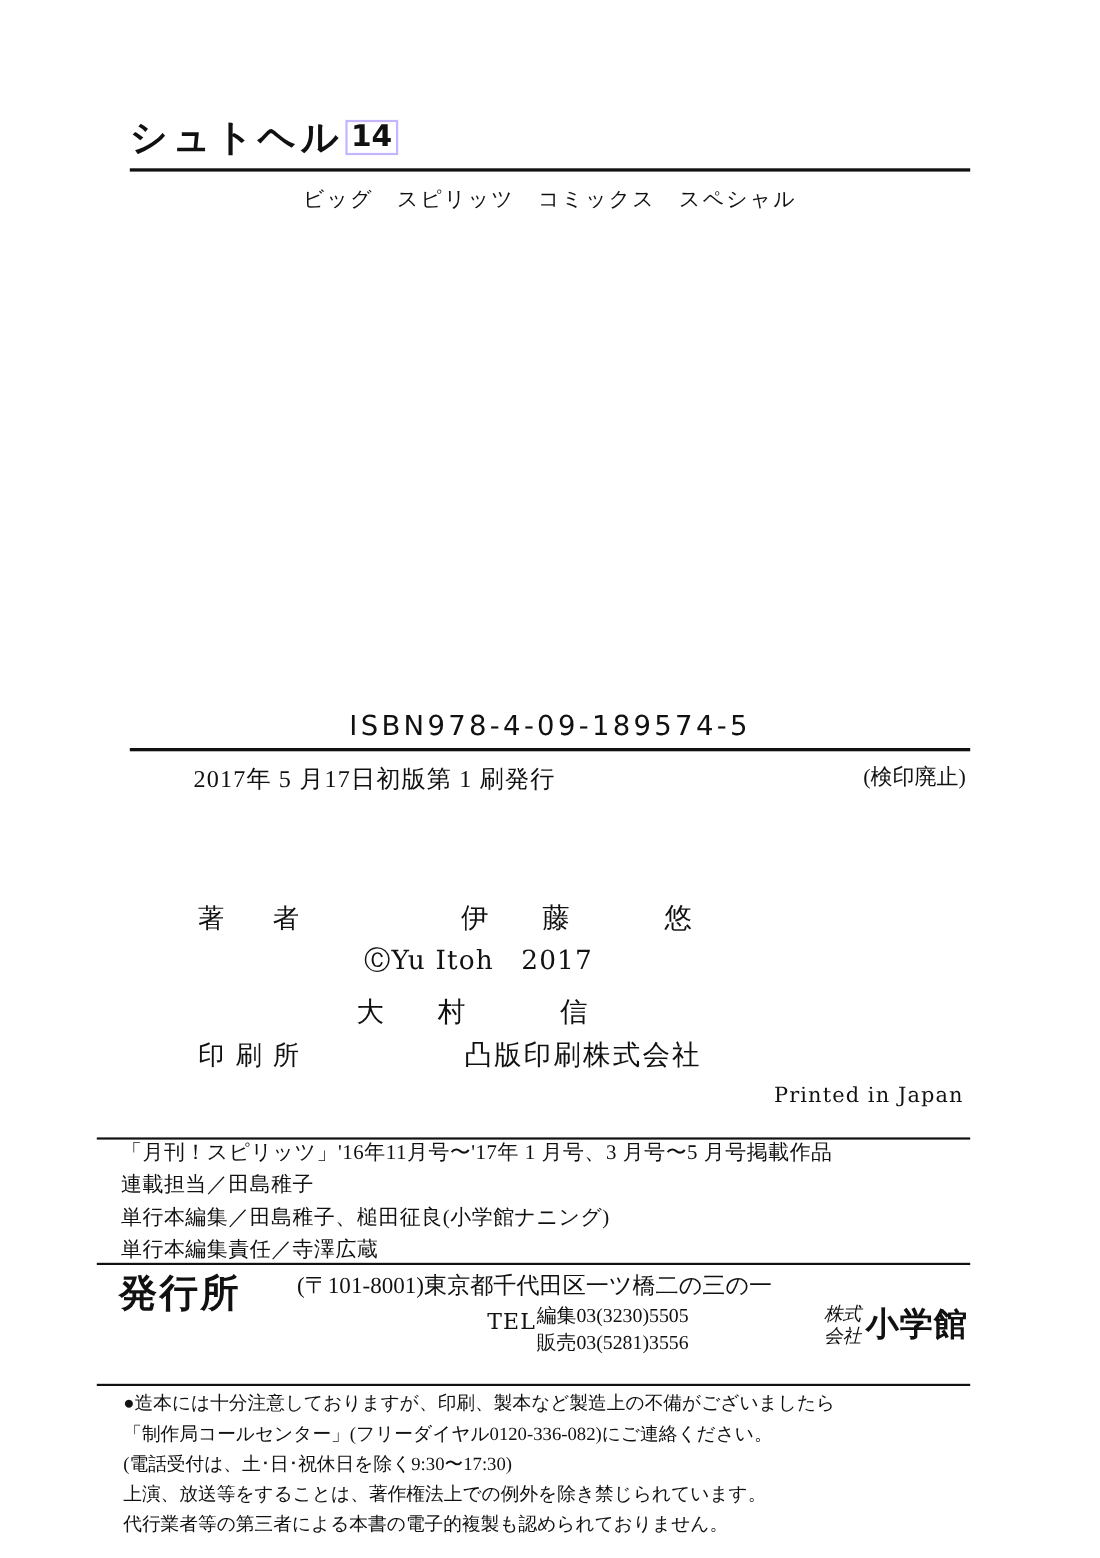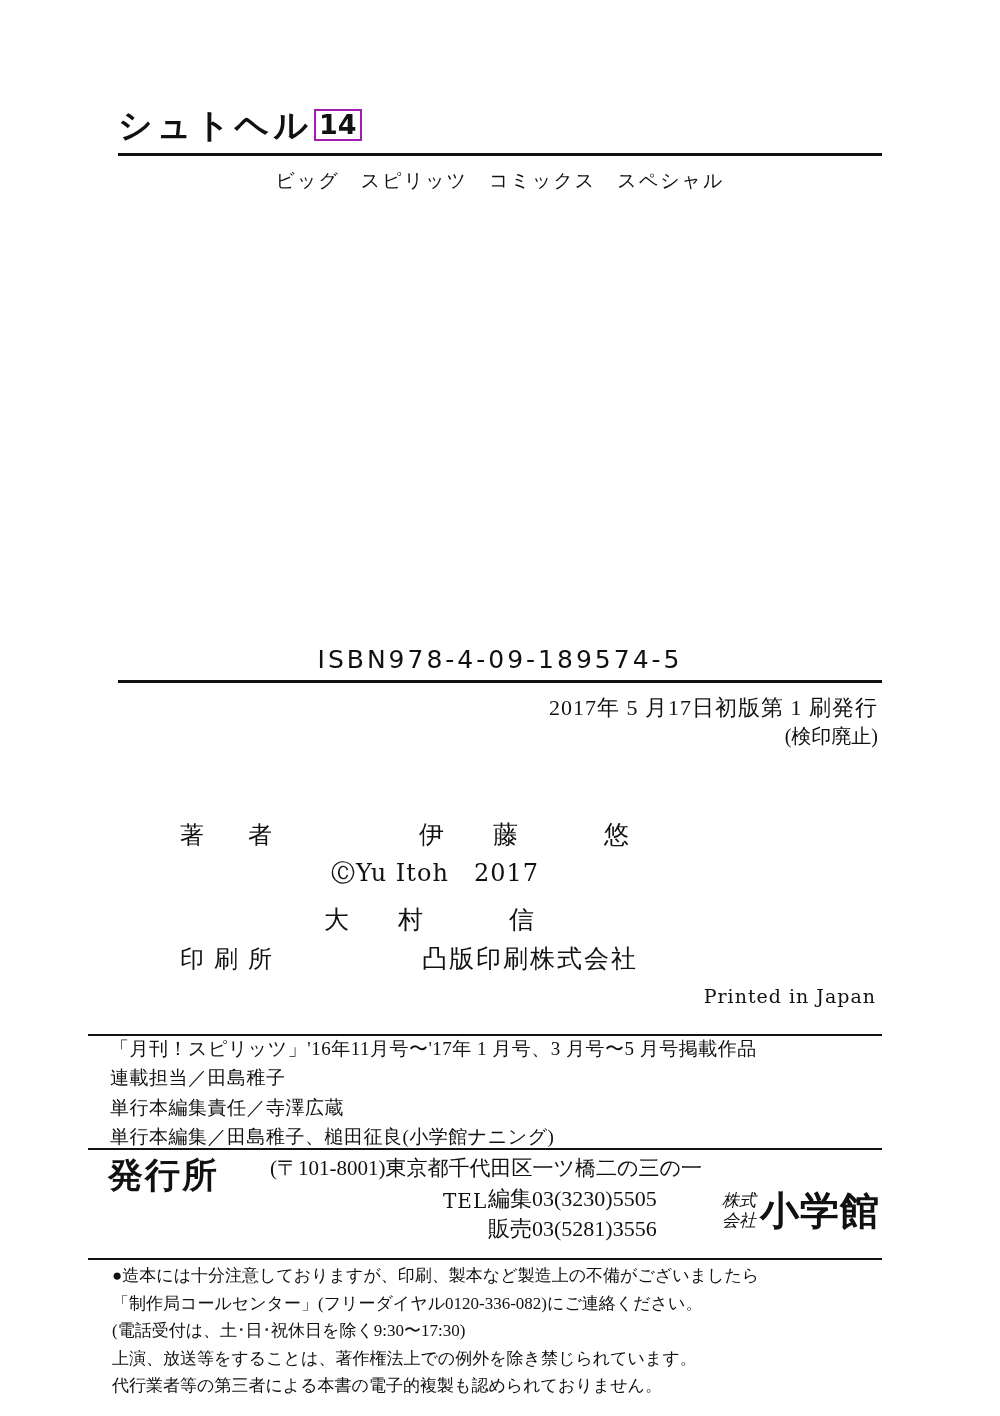--- a/index.html
+++ b/index.html
@@ -35,21 +35,21 @@
   .series-title {
     font-family: "DejaVu Sans", sans-serif;
     font-size: 34px;
     font-weight: bold;
     letter-spacing: 4px;
     line-height: 1.2;
     white-space: nowrap;
   }
   .vol-box {
     display: inline-block;
-    border: 2px solid #a21caf;
+    border: 2px solid #c4b5fd;
     padding: 0 3px;
     font-size: 27px;
     line-height: 1.05;
     letter-spacing: 0px;
     vertical-align: 3px;
     margin-left: 2px;
   }
   .rule-thick {
     border: 0;
     border-top: 3px solid #111;
@@ -80,24 +80,23 @@
     margin-bottom: 6px;
   }
   .isbn-rule {
     border: 0;
     border-top: 3px solid #111;
     margin: 0;
   }
   .pub-date-row {
     display: flex;
     justify-content: space-between;
-    align-items: flex-end;
+    align-items: flex-start;
     margin-top: 10px;
     padding: 0 4px 0 58px;
-    flex-direction: column;
   }
   .pub-date {
     font-size: 22px;
     letter-spacing: 1px;
     white-space: nowrap;
   }
   .kenin {
     font-size: 20px;
     letter-spacing: 0px;
     white-space: nowrap;
@@ -216,21 +215,21 @@
     left: 355px;
     top: 41px;
     font-family: "DejaVu Serif", serif;
     font-size: 20px;
     letter-spacing: 1px;
   }
   .pub-tel-lines {
     position: absolute;
     left: 400px;
     top: 36px;
-    font-size: 22px;
+    font-size: 18px;
     line-height: 1.35;
     letter-spacing: 0px;
     white-space: nowrap;
     text-align: right;
   }
   .pub-company {
     position: absolute;
     right: 8px;
     top: 36px;
     text-align: right;
@@ -240,21 +239,21 @@
     display: inline-block;
     font-size: 17px;
     line-height: 1.15;
     text-align: center;
     vertical-align: middle;
     letter-spacing: 0px;
     font-style: italic;
   }
   .pub-company .name {
     display: inline-block;
-    font-size: 39px;
+    font-size: 30px;
     font-weight: bold;
     letter-spacing: 1px;
     vertical-align: middle;
     margin-left: 4px;
   }
 
   
   .fine-rule-top {
     position: absolute;
     left: 88px;
@@ -314,22 +313,22 @@
       <div class="credit-value pub">凸版印刷株式会社</div>
     </div>
 
     <div class="printed-in-japan">Printed in Japan</div>
   </div>
 
   <hr class="notes-rule-top">
   <div class="notes">
     <div>「月刊！スピリッツ」'16年11月号〜'17年 1 月号、3 月号〜5 月号掲載作品</div>
     <div>連載担当／田島稚子</div>
+    <div>単行本編集／田島稚子、槌田征良(小学館ナニング)</div>
     <div>単行本編集責任／寺澤広蔵</div>
-    <div>単行本編集／田島稚子、槌田征良(小学館ナニング)</div>
   </div>
 
   <hr class="pub-rule-top">
   <div class="publisher">
     <div class="pub-label">発行所</div>
     <div class="pub-address">(〒101-8001)東京都千代田区一ツ橋二の三の一</div>
     <div class="pub-tel-label">TEL</div>
     <div class="pub-tel-lines">
       <div>編集03(3230)5505</div>
       <div>販売03(5281)3556</div>

